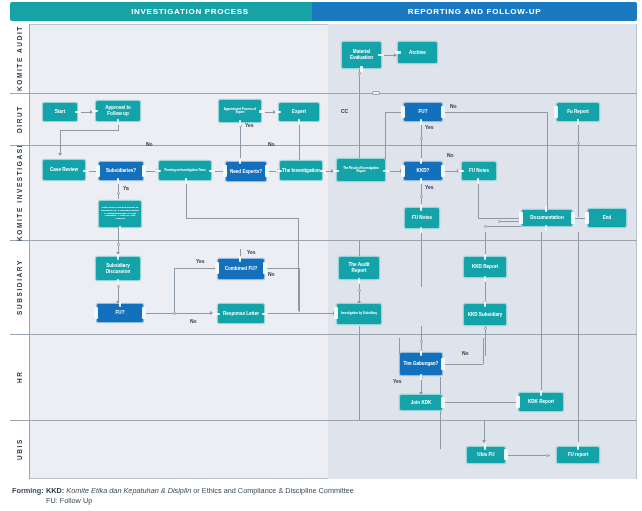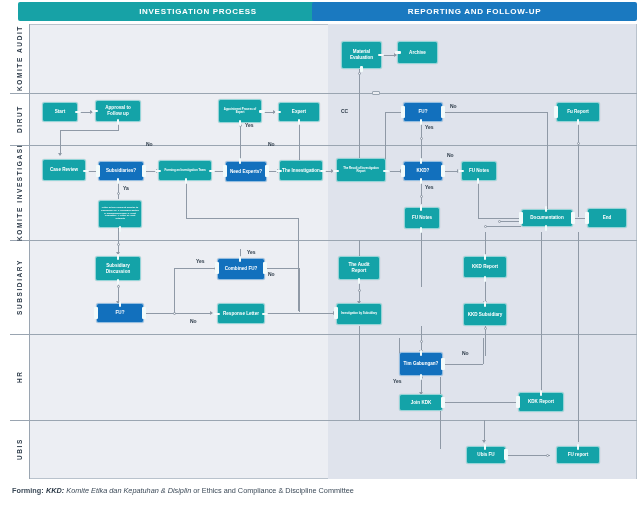--- a/index.html
+++ b/index.html
@@ -13,21 +13,21 @@
     position: relative;
     overflow: hidden;
   }
 
   #root { position: absolute; left:0; top:0; width:642px; height:511px; }
 
   
   .hdr { position:absolute; top:2px; height:19px; border-radius:2px;
          color:#ffffff; font-size:8px; font-weight:bold; letter-spacing:.7px;
          display:flex; align-items:center; justify-content:center; }
-  #hdr-left  { left:18px;  width:360px; background:#17a2a6; }
+  #hdr-left  { left:10px;  width:360px; background:#17a2a6; }
   #hdr-right { left:312px; width:325px; background:#1a79c0; }
 
   
   #frame { position:absolute; left:10px; top:24px; width:627px; height:455px;
            border:1px solid #b9c2cc; background:#eceef3; }
 
   
   #right-tint { position:absolute; left:328px; top:24px; width:309px; height:455px;
                 background:#dfe3ec; border-right:1px solid #b9c2cc; }
 
@@ -79,21 +79,21 @@
 
   .elbl { position:absolute; font-size:5px; font-weight:bold; color:#2b3947;
           white-space:nowrap; }
 
   .stub { position:absolute; width:8px; height:4px; border:1px solid #9aa5b1;
           border-radius:1px; background:#eceef3; }
 
   
   #remark { position:absolute; left:12px; top:486px; width:620px;
             font-size:7.3px; color:#3c4a58; line-height:10px; }
-  #remark .rk { font-weight:bold; color:#2b3947;font-style:italic; }
+  #remark .rk { font-weight:bold; color:#2b3947; }
   #remark .it { font-style:italic; }
   #remark .rr { display:flex; }
   #remark .lbl { width:34px; flex:0 0 34px; font-weight:bold; }
 </style>
 </head>
 <body>
 
 <div id="root">
 
   <div class="hdr" id="hdr-left">INVESTIGATION PROCESS</div>
@@ -422,15 +422,19 @@
 
   <div id="remark">
     <div class="rr">
       <span class="lbl">Forming:</span>
       <span>
         <span class="rk">KKD:</span>
         <span class="it">Komite Etika dan Kepatuhan &amp; Disiplin</span>
         <span>or Ethics and Compliance &amp; Discipline Committee</span>
       </span>
     </div>
+    <div class="rr">
+      <span class="lbl"></span>
+      <span>FU: Follow Up</span>
+    </div>
   </div>
 
 </div>
 
 </body></html>

